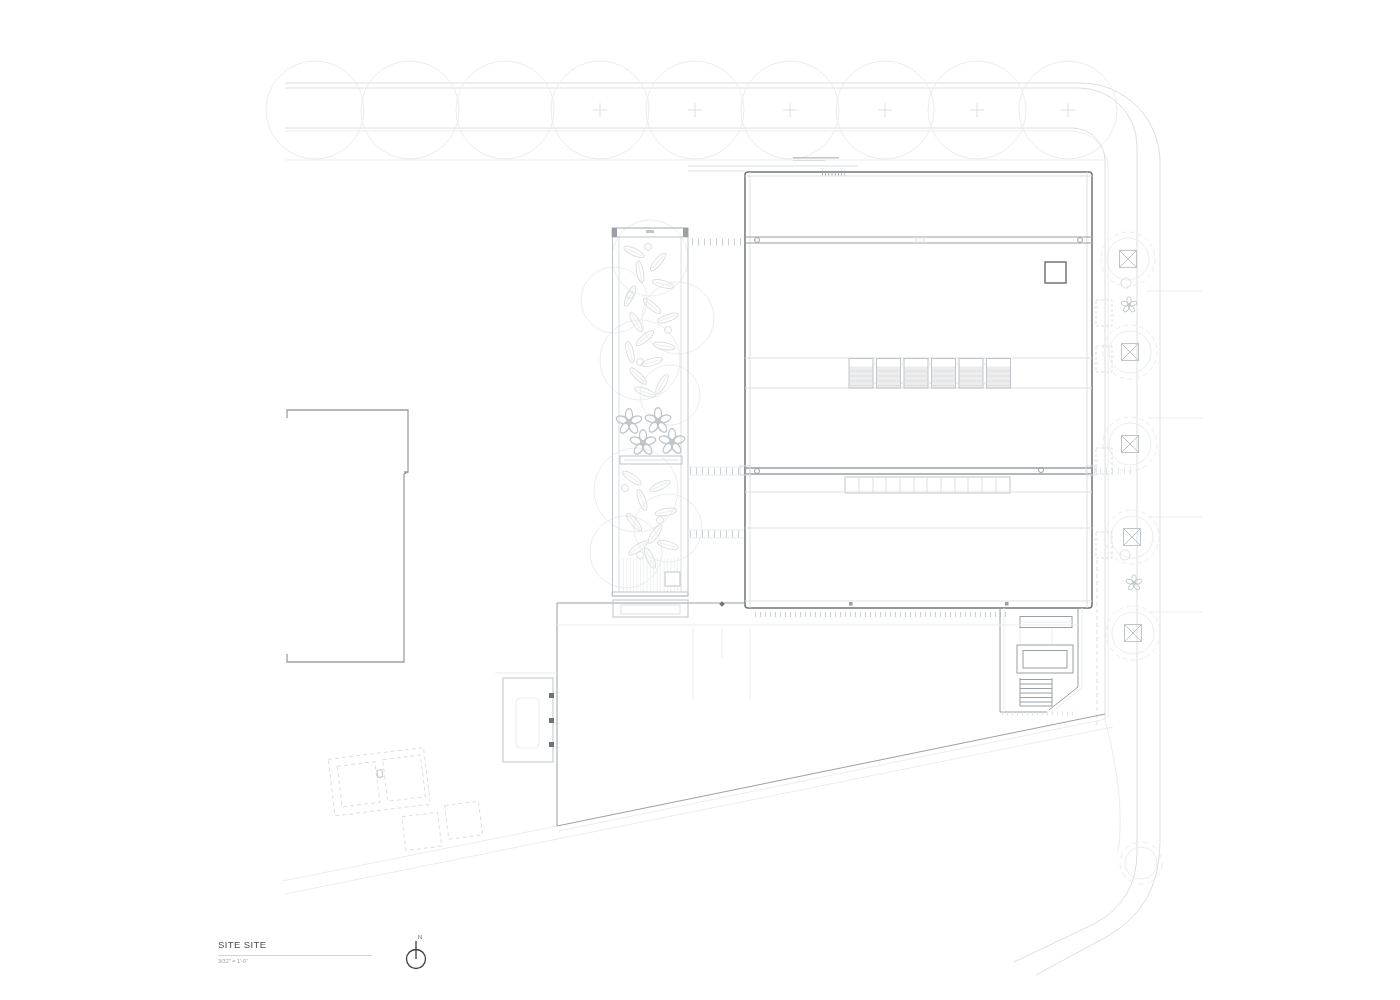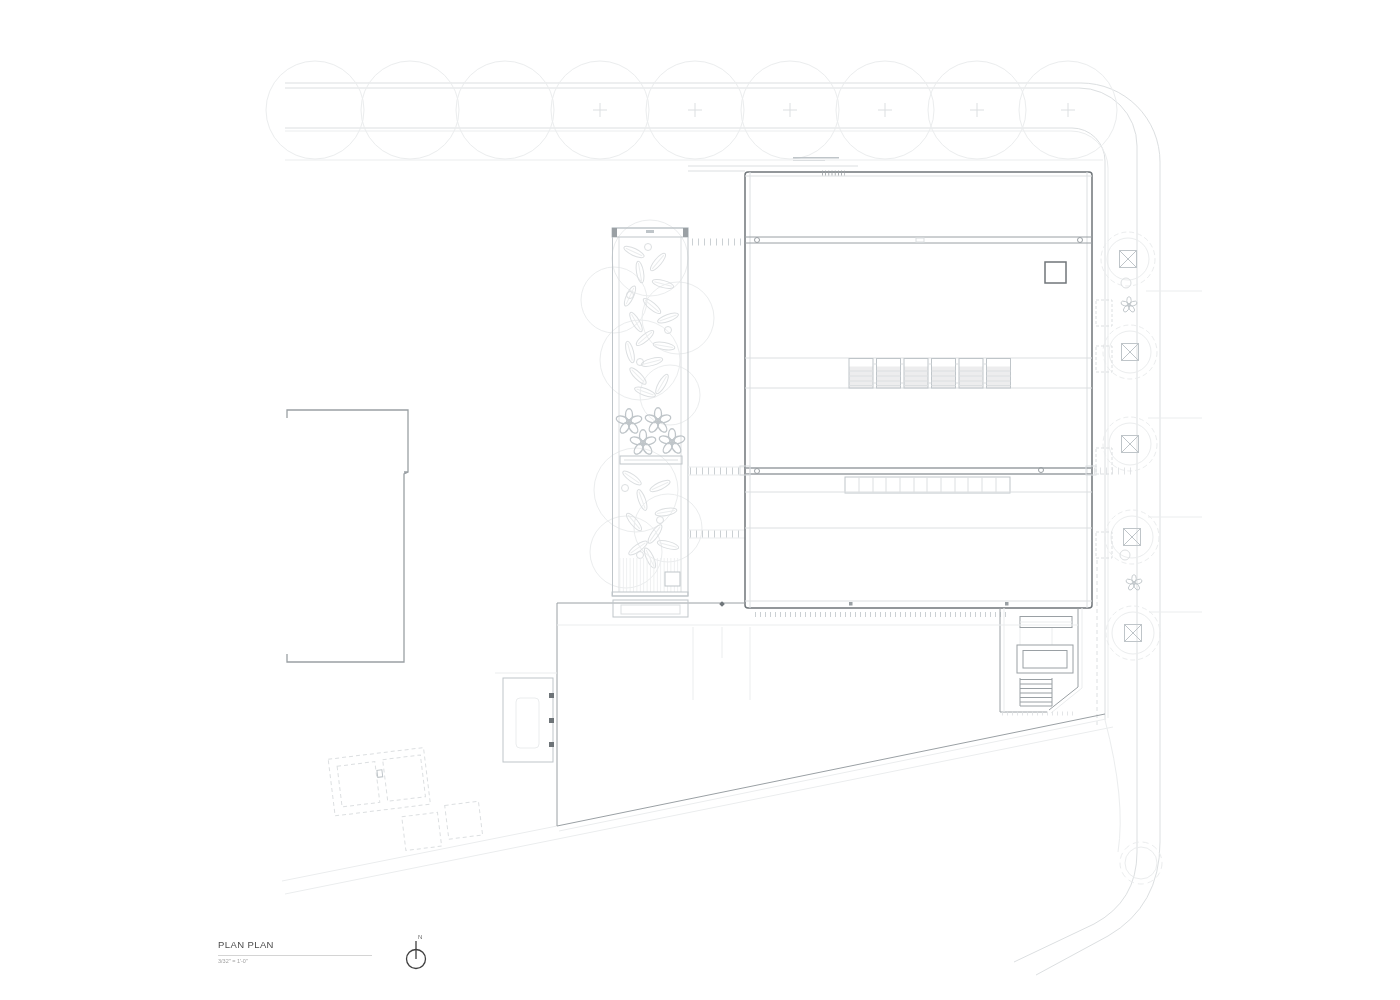--- a/index.html
+++ b/index.html
@@ -304,21 +304,21 @@
       <rect x="503" y="678" width="50" height="84" class="ll"></rect>
       <rect x="516" y="698" width="23" height="50" rx="4" class="lg"></rect>
       <rect x="549" y="693" width="5" height="5" fill="var(--accent-dark)" stroke="none"></rect>
       <rect x="549" y="718" width="5" height="5" fill="var(--accent-dark)" stroke="none"></rect>
       <rect x="549" y="742" width="5" height="5" fill="var(--accent-dark)" stroke="none"></rect>
     </g>
   </g>
 
 </svg>
 
-<div class="title-text">PLAN PLAN</div>
+<div class="title-text">SITE SITE</div>
 <div class="title-underline"></div>
 <div class="scale-text">3/32" = 1'-0"</div>
 
 <svg width="40" height="48" style="left:398px;top:926px;" fill="none">
   <text x="20" y="13" class="ntext">N</text>
   <line x1="18" y1="15" x2="18" y2="33" stroke="#3f3f3f" stroke-width="1.3"></line>
   <circle cx="18" cy="33" r="9.5" stroke="#3f3f3f" stroke-width="1.3"></circle>
 </svg>
 
 </div>

